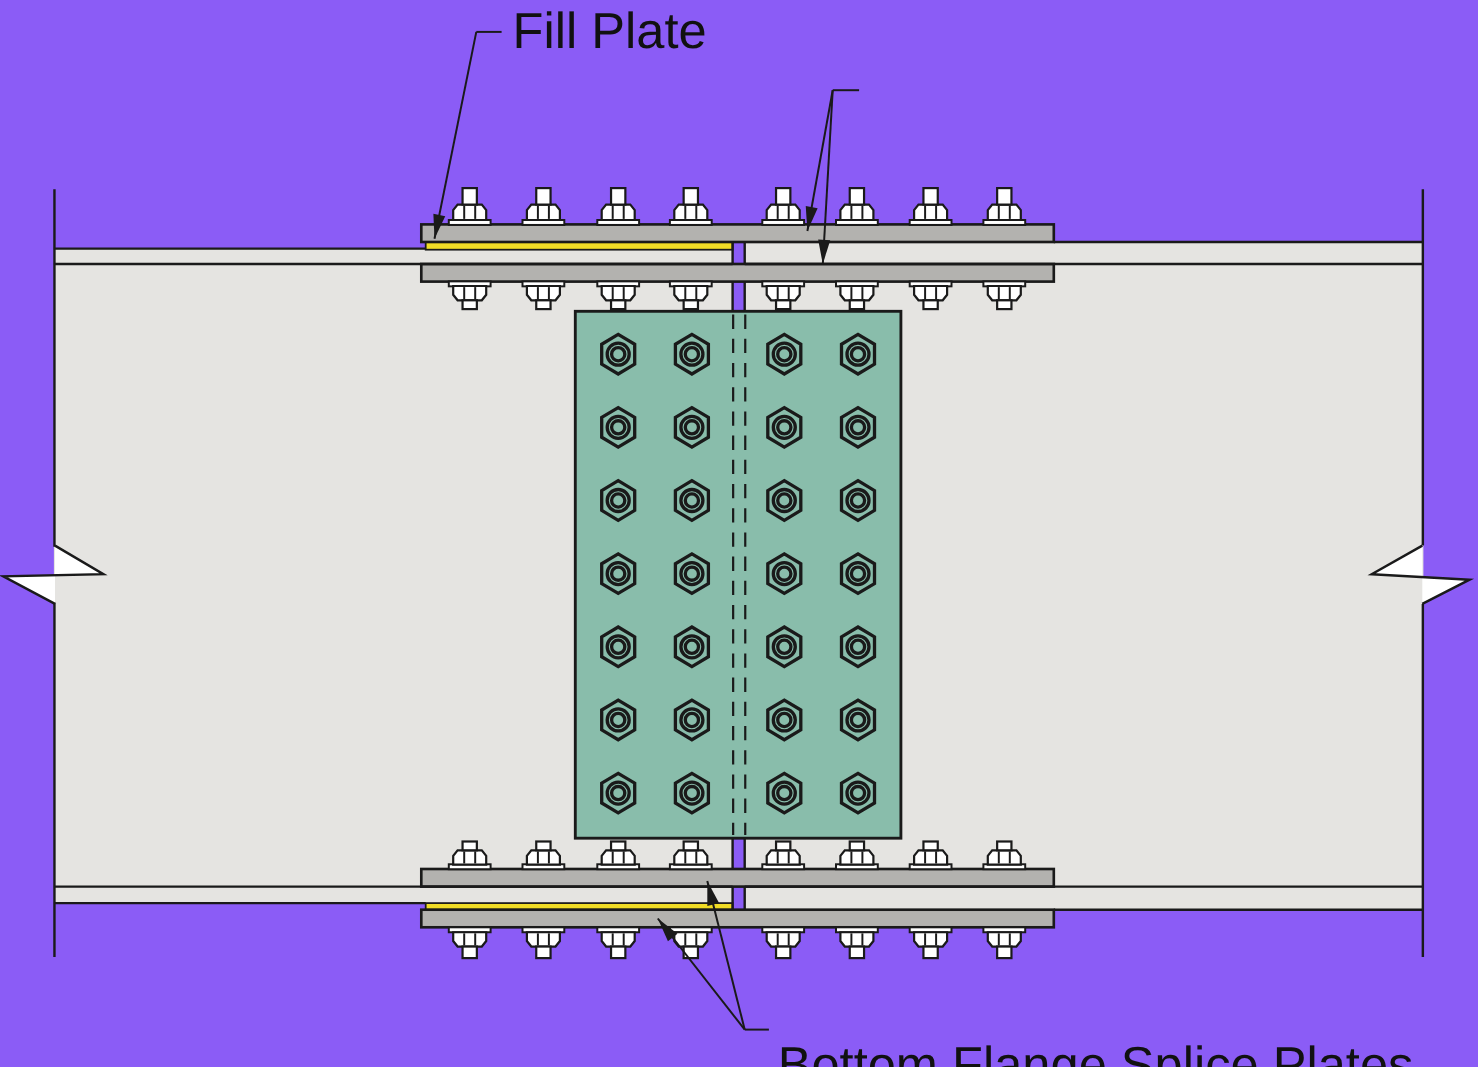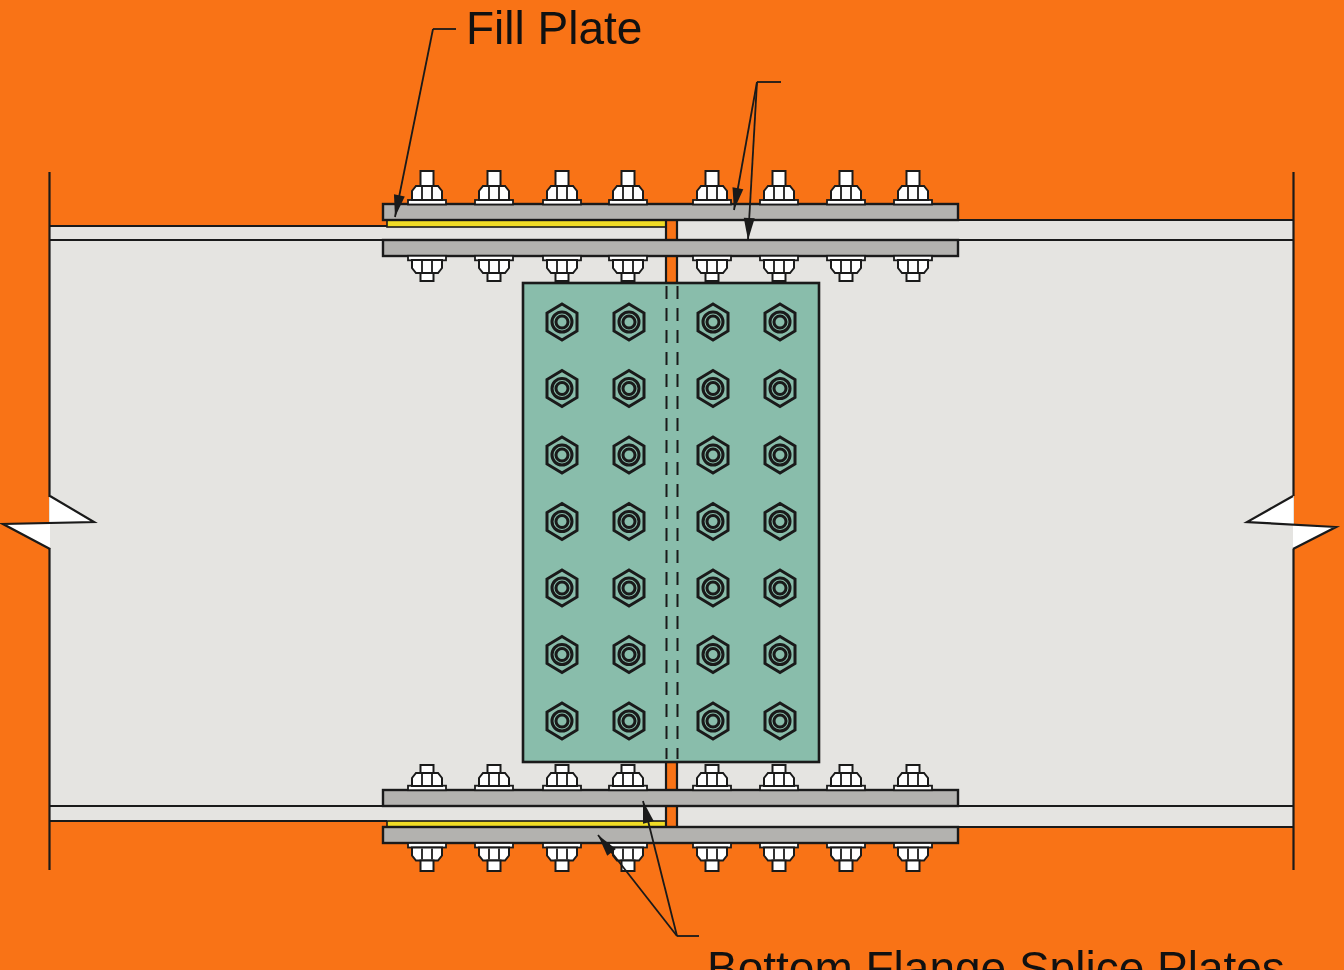--- a/index.html
+++ b/index.html
@@ -1,16 +1,16 @@
 <!DOCTYPE html>
 <html><head>
 <meta charset="utf-8">
 <style>
   html,body{margin:0;padding:0;background:#ffffff;}
-  #stage{position:relative;width:1344px;height:970px;background:#f97316;overflow:hidden;
+  #stage{position:relative;width:1344px;height:970px;background:#8b5cf6;overflow:hidden;
          font-family:"Liberation Sans",sans-serif;}
   .fill{position:absolute;}
   .lbl{position:absolute;font-size:46px;line-height:1.04;color:#111;white-space:nowrap;
        letter-spacing:0px;}
   svg{position:absolute;left:0;top:0;}
 </style>
 </head>
 <body>
 
 <div id="stage">

